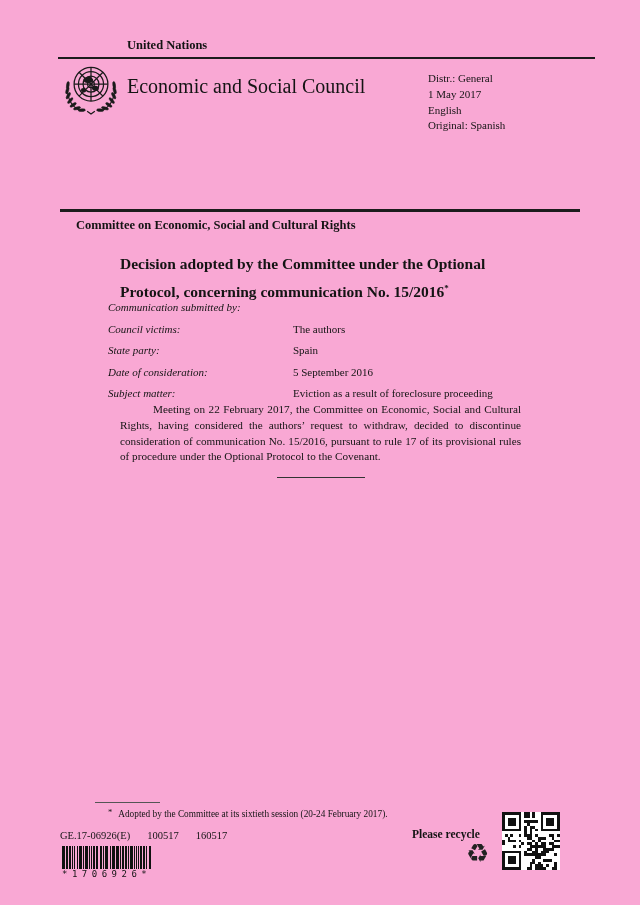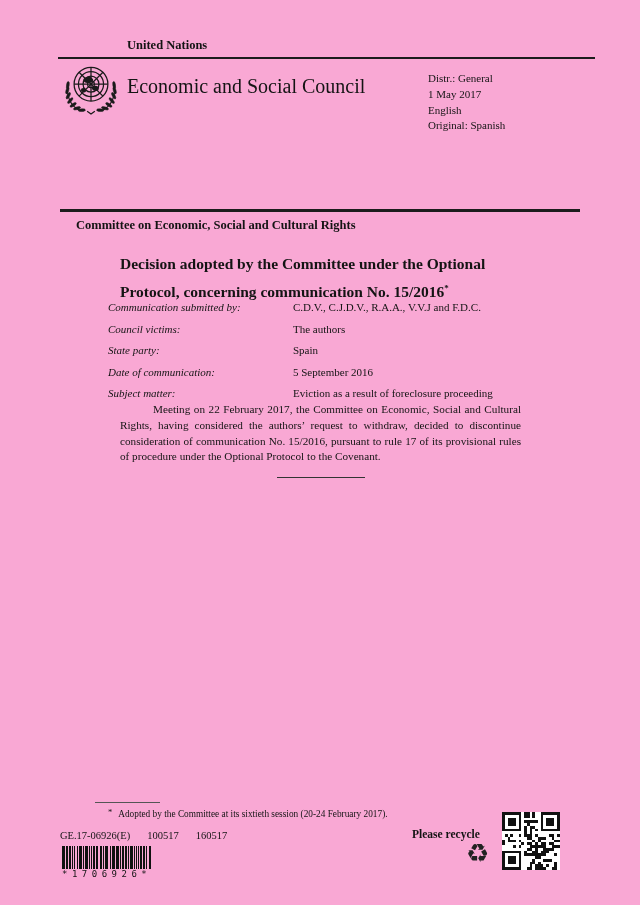--- a/index.html
+++ b/index.html
@@ -98,32 +98,31 @@
   <div class="abs" id="section-rule"></div>
   <div class="abs" id="committee">Committee on Economic, Social and Cultural Rights</div>
 
   <div class="abs" id="doc-title">
     <span>Decision adopted by the Committee under the Optional Protocol, concerning communication No. 15/2016</span><sup>*</sup>
   </div>
 
   <div class="abs" id="meta">
     <div class="meta-row">
       <span class="meta-label">Communication submitted by:</span>
-      <span class="meta-value">C.D.V., C.J.D.V., R.A.A., V.V.J and F.D.C.</span>
     </div>
     <div class="meta-row">
       <span class="meta-label">Council victims:</span>
       <span class="meta-value">The authors</span>
     </div>
     <div class="meta-row">
       <span class="meta-label">State party:</span>
       <span class="meta-value">Spain</span>
     </div>
     <div class="meta-row">
-      <span class="meta-label">Date of communication:</span>
+      <span class="meta-label">Date of consideration:</span>
       <span class="meta-value">5 September 2016</span>
     </div>
     <div class="meta-row">
       <span class="meta-label">Subject matter:</span>
       <span class="meta-value">Eviction as a result of foreclosure proceeding</span>
     </div>
   </div>
 
   <div class="abs" id="body-par">Meeting on 22 February 2017, the Committee on Economic, Social and Cultural Rights, having considered the authors’ request to withdraw, decided to discontinue consideration of communication No. 15/2016, pursuant to rule 17 of its provisional rules of procedure under the Optional Protocol to the Covenant.</div>
   <div class="abs" id="mid-rule"></div>

